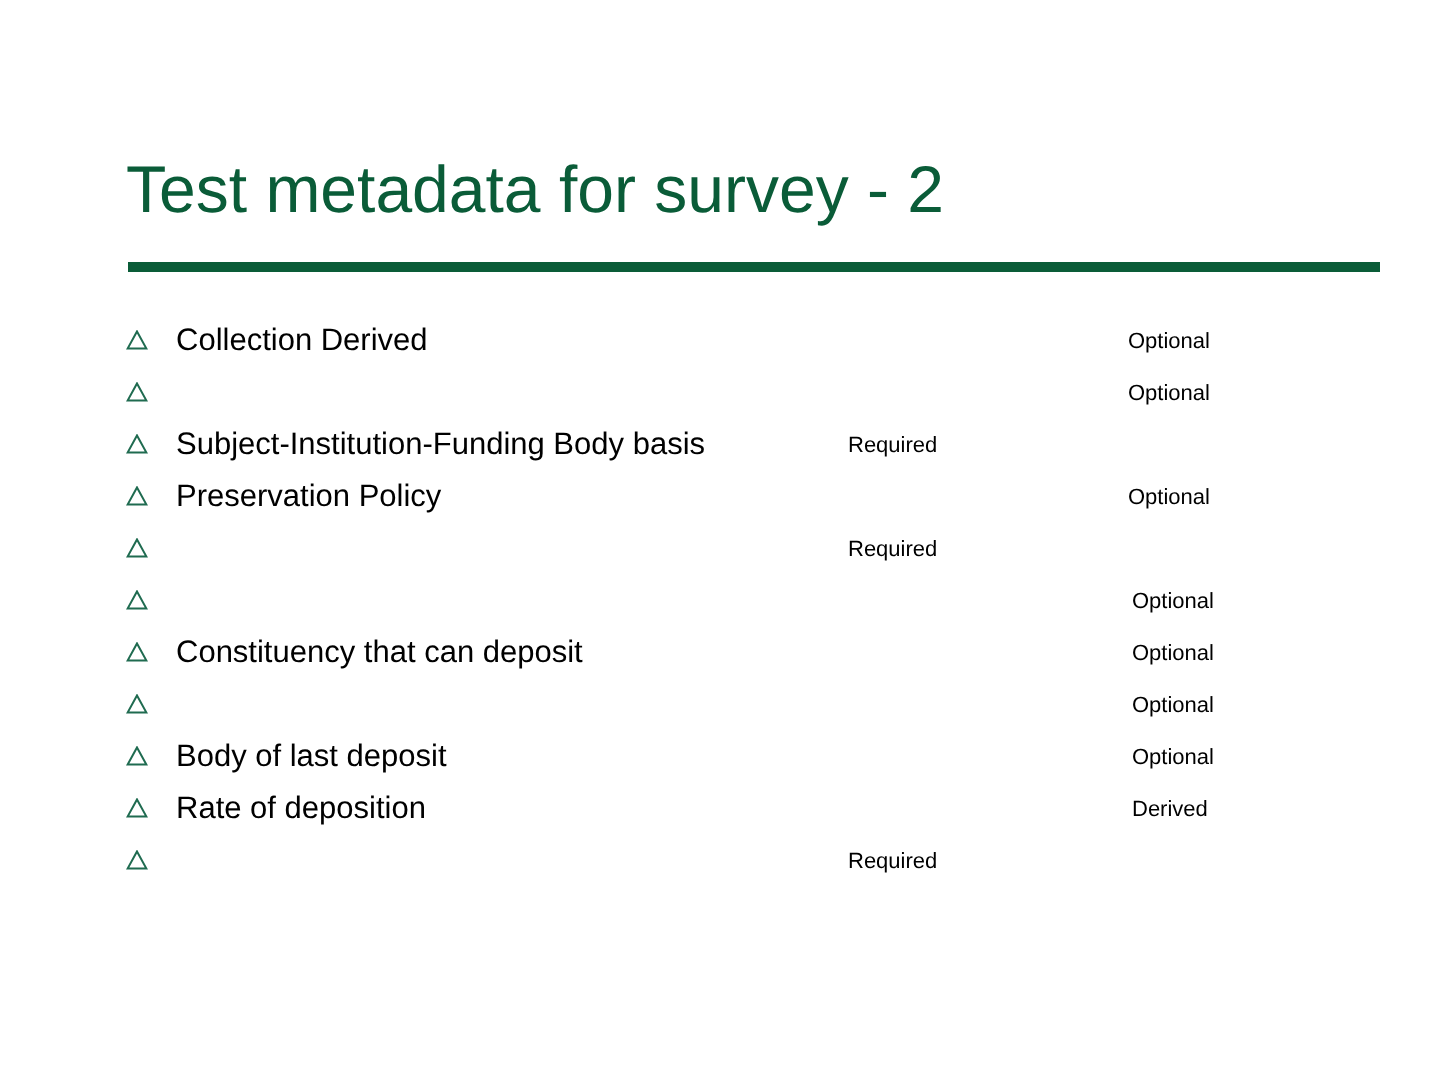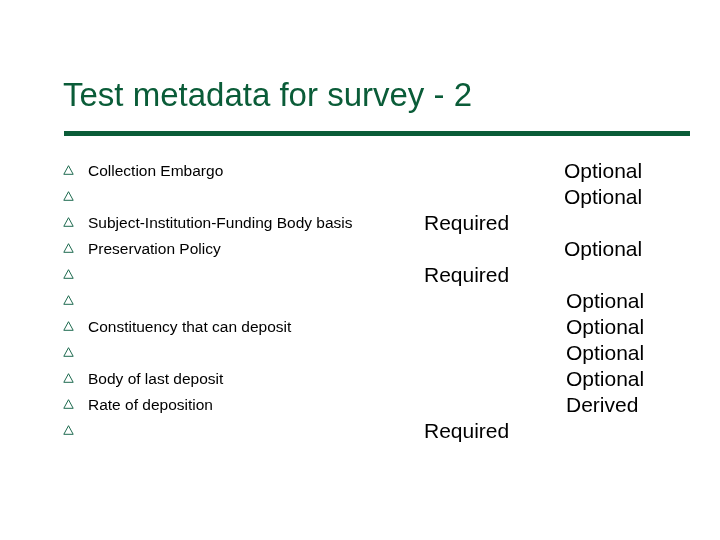--- a/index.html
+++ b/index.html
@@ -70,21 +70,21 @@
     left: 88px;
     top: 0px;
     font-size: 15.5px;
     line-height: 22px;
     color: #000000;
     white-space: nowrap;
   }
   .row-status {
     position: absolute;
     top: 0px;
-    font-size: 21px;
+    font-size: 11px;
     line-height: 22px;
     color: #000000;
     white-space: nowrap;
   }
   .status-col-required { left: 424px; }
   .status-col-optional { left: 564px; }
   .status-col-optional2 { left: 566px; }
 </style>
 </head>
 <body>
@@ -95,21 +95,21 @@
 
   <div id="title-rule" style="background: rgb(10, 92, 56);"></div>
 
   <div id="metadata-list">
       <div class="meta-row">
         <span class="bullet-icon">
           <svg width="11" height="10" viewBox="0 0 11 10">
             <polygon points="5.5,0.7 10.2,9.3 0.8,9.3" fill="none" stroke="#1f6b50" stroke-width="1"></polygon>
           </svg>
         </span>
-        <span class="row-label">Collection Embargo</span>
+        <span class="row-label">Collection Derived</span>
         <span class="row-status status-col-optional">Optional</span>
       </div>
       <div class="meta-row">
         <span class="bullet-icon">
           <svg width="11" height="10" viewBox="0 0 11 10">
             <polygon points="5.5,0.7 10.2,9.3 0.8,9.3" fill="none" stroke="#1f6b50" stroke-width="1"></polygon>
           </svg>
         </span>
         <span class="row-status status-col-optional">Optional</span>
       </div>

